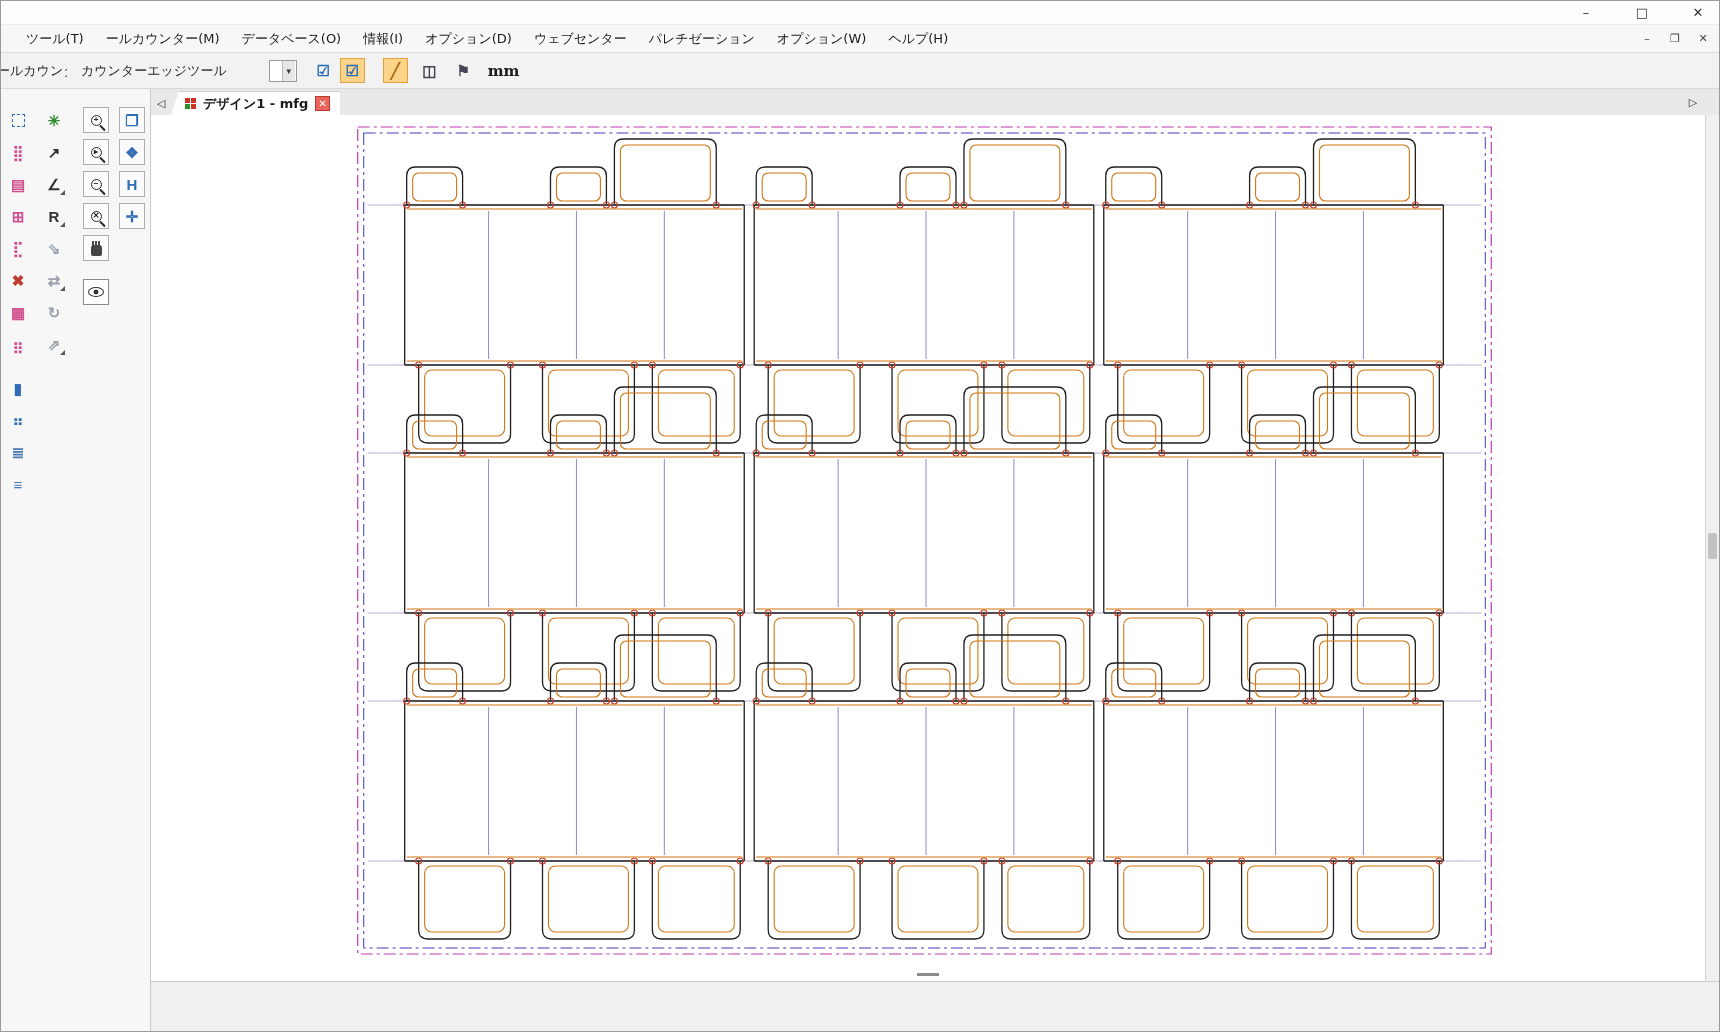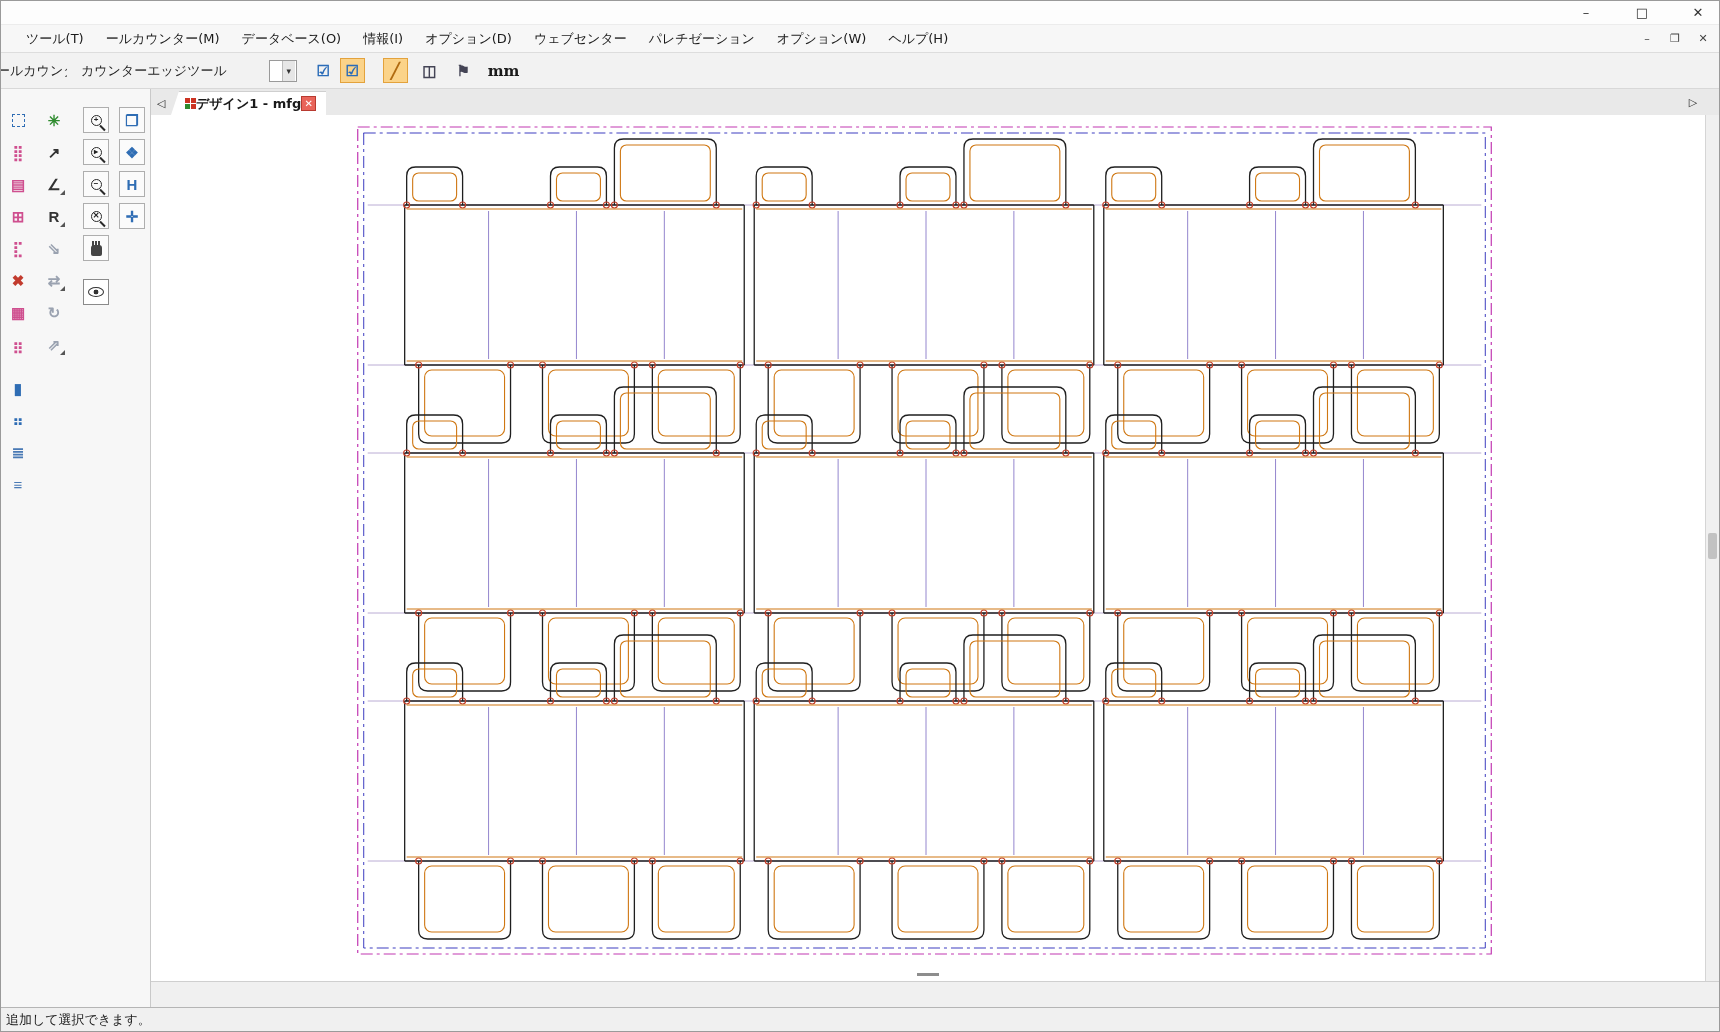--- a/index.html
+++ b/index.html
@@ -48,21 +48,21 @@
   .mag::after{content:"";position:absolute;right:-5px;bottom:-4px;width:7px;height:2px;background:#2a2a2a;transform:rotate(45deg);}
   .hand{position:relative;width:11px;height:11px;background:#444;border-radius:3px 3px 2px 2px;margin-top:4px;display:block;}
   .hand::before{content:"";position:absolute;top:-4px;left:1px;width:2px;height:5px;background:#444;box-shadow:3px 0 #444,6px 0 #444;}
   .eye{width:16px;height:10px;border:1.5px solid #333;border-radius:50%;
     background:radial-gradient(circle at 50% 50%,#333 0 2.4px,transparent 2.6px);display:block;}
   
   .rightcol{flex:1 1 auto;display:flex;flex-direction:column;min-width:0;}
   .tabbar{height:26px;background:#e9e9e9;display:flex;align-items:flex-end;position:relative;flex:0 0 auto;}
   .nav{width:20px;height:22px;display:flex;align-items:center;justify-content:center;font-size:11px;color:#222;cursor:pointer;margin-bottom:1px;}
   .nav.right-nav{position:absolute;right:16px;bottom:1px;}
-  .tab{height:24px;background:#fff;display:flex;align-items:center;padding:0 10px 0 14px;
+  .tab{height:24px;background:#fff;display:flex;align-items:center;gap:7px;padding:0 10px 0 14px;
     clip-path:polygon(8px 0,100% 0,100% 100%,0 100%);border-top:1px solid #cfcfcf;cursor:pointer;}
   .tab-label{font-weight:bold;font-size:13px;white-space:nowrap;}
   .tabicon{display:grid;grid-template-columns:5px 5px;grid-auto-rows:5px;gap:1px;}
   .tabicon i{display:block;background:#cc3322;}
   .tabicon i:nth-child(3){background:#2e8b2e;}
   .tab-close{width:15px;height:15px;background:#e9645a;border:1px solid #b83a30;color:#fff;font-size:10px;
     display:flex;align-items:center;justify-content:center;cursor:pointer;line-height:1;}
   .canvas-row{flex:0 0 866px;display:flex;min-height:0;}
   .canvas{flex:1 1 auto;background:#fff;position:relative;overflow:hidden;}
   .canvas svg{display:block;width:100%;height:100%;}
@@ -517,17 +517,14 @@
         </div>
         <div class="vscroll">
           <div class="vhandle"></div>
         </div>
       </div>
 
       <div class="bottom-strip"></div>
     </div>
   </div>
 
-  <div class="statusbar">
-    <span>追加して選択できます。</span>
-  </div>
 
 </div>
 
 </body></html>

